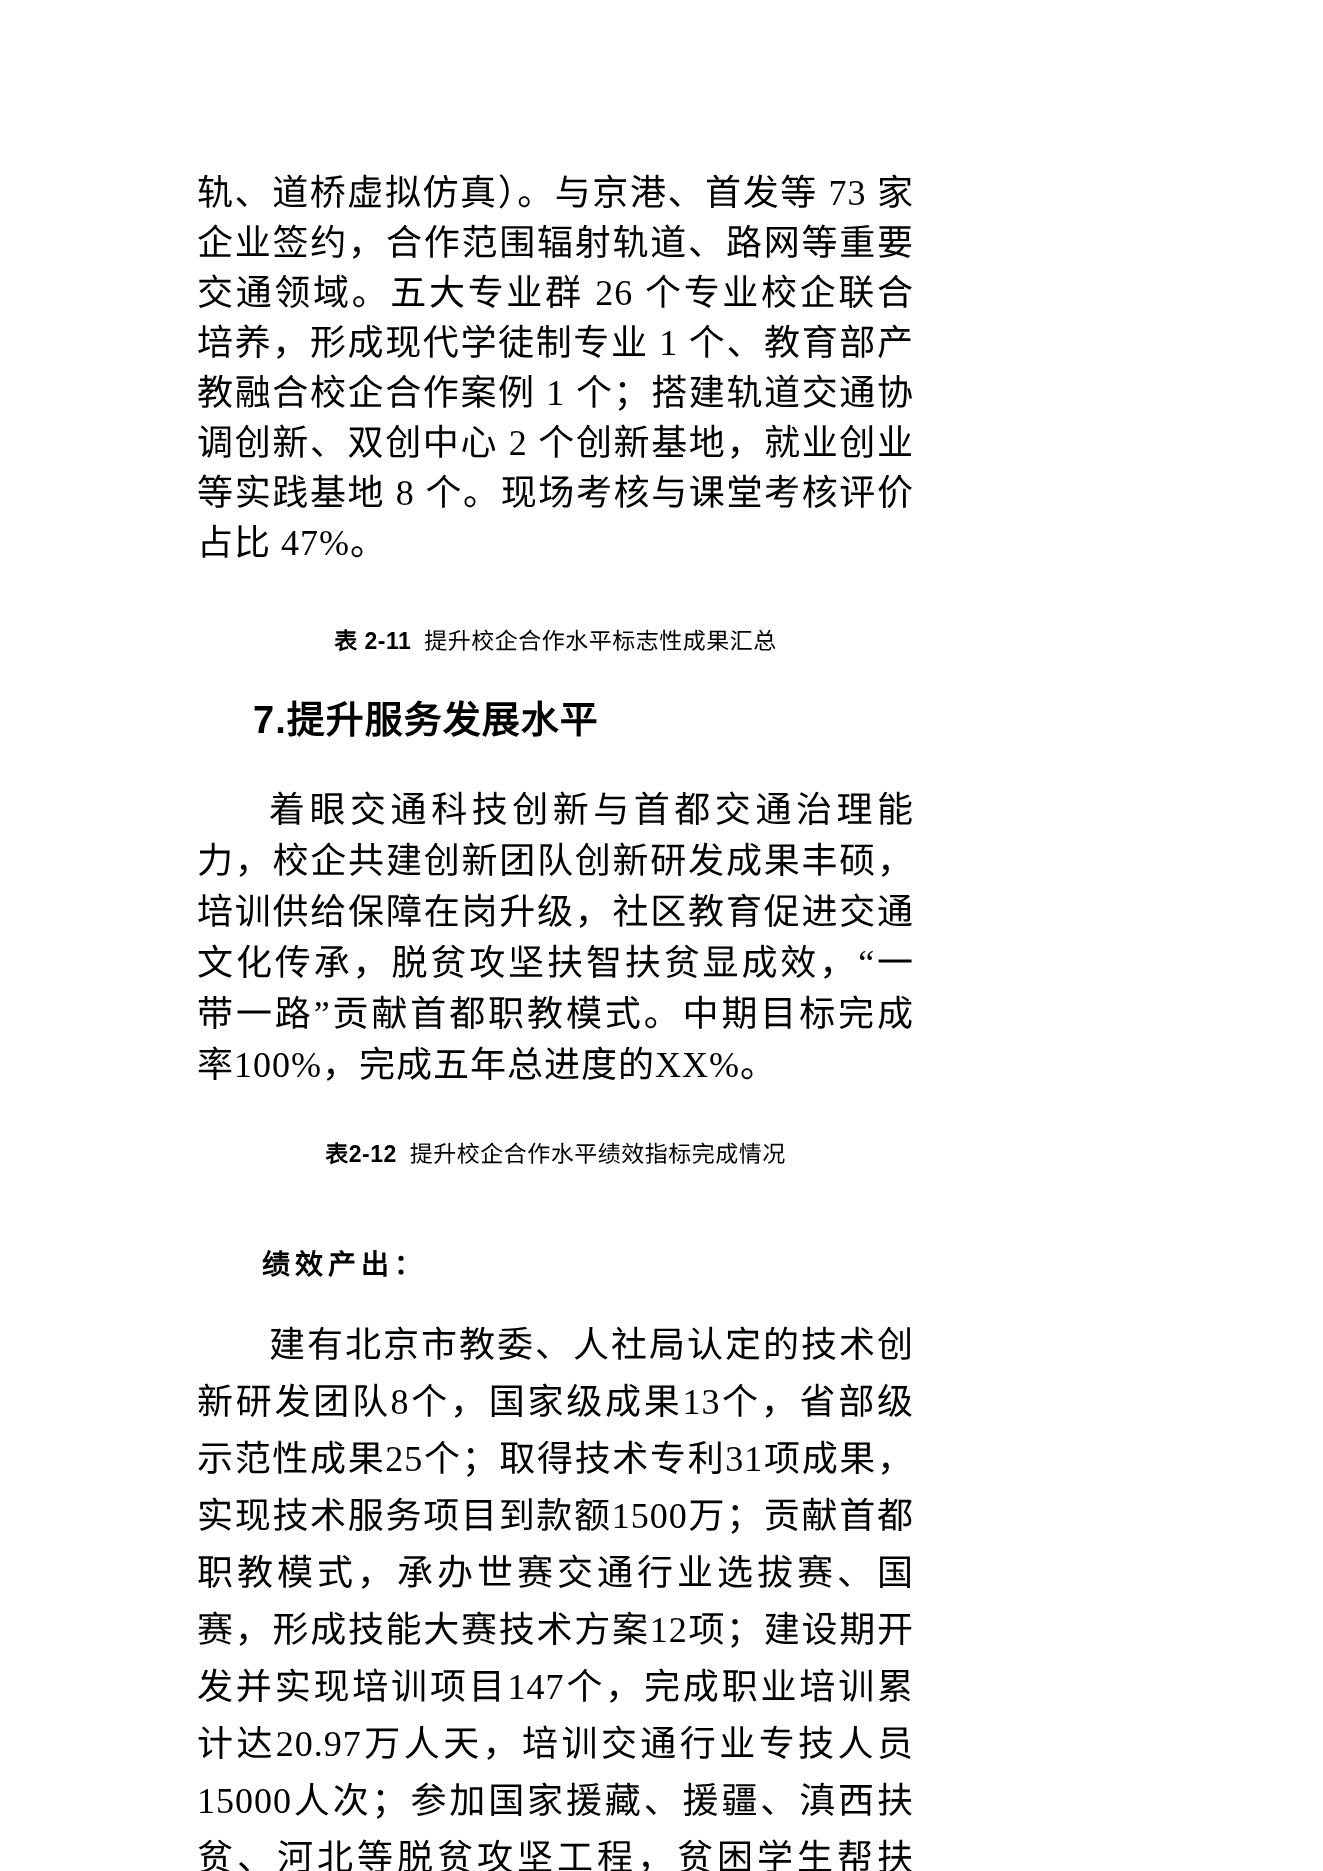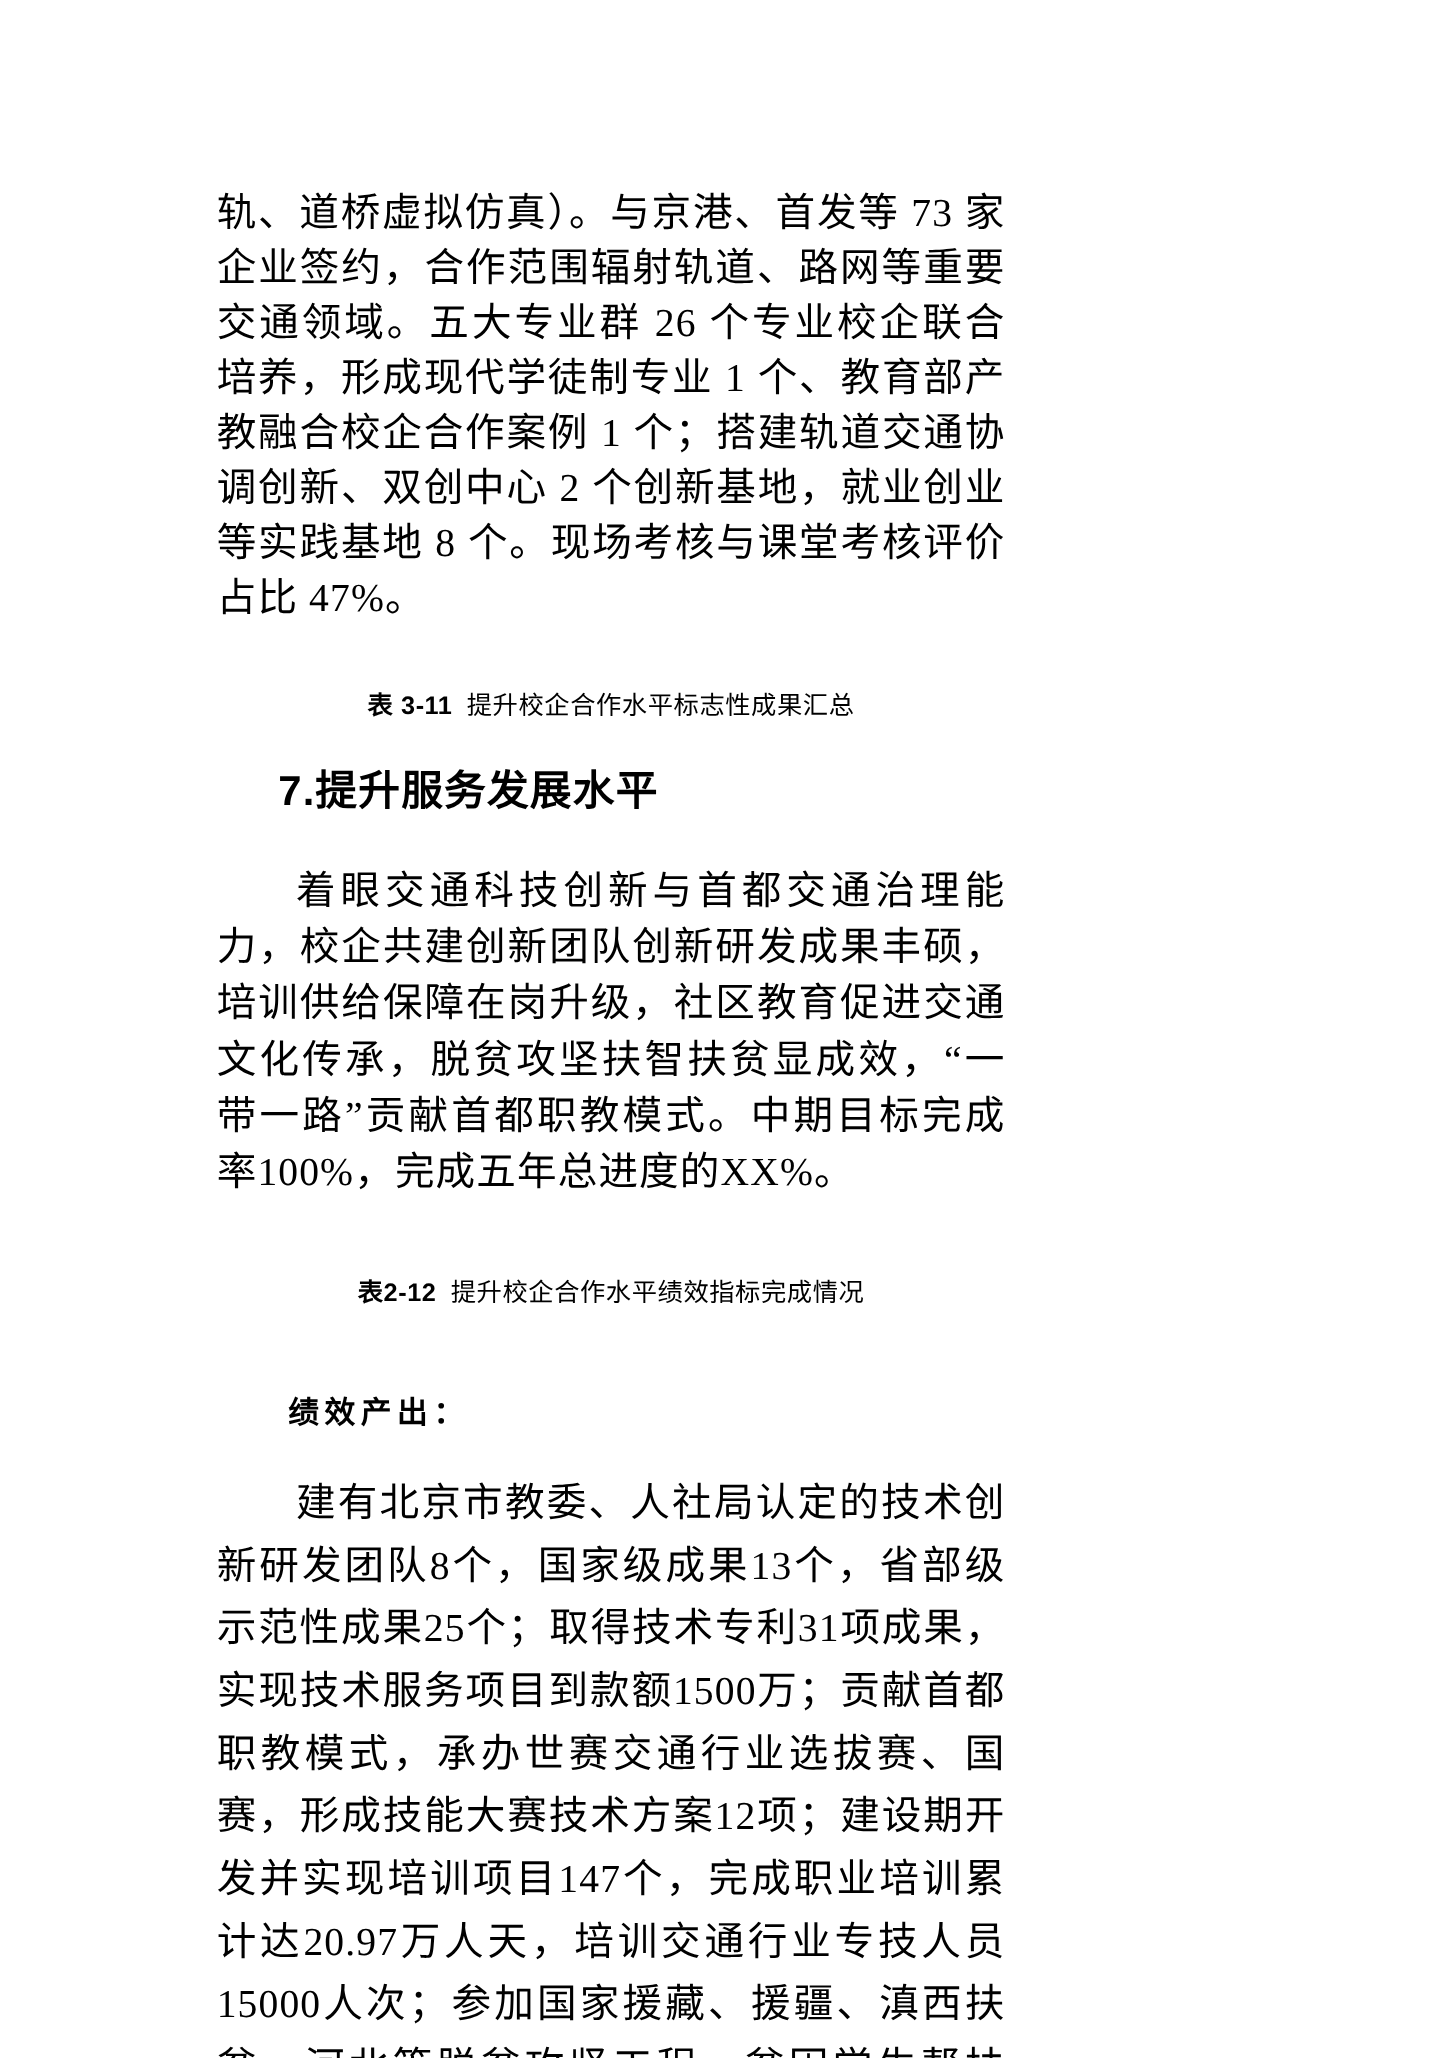--- a/index.html
+++ b/index.html
@@ -46,21 +46,21 @@
   
   .caption {
     margin: 0;
     font-family: "Liberation Sans", "DejaVu Sans", sans-serif;
     font-size: 23px;
     line-height: 32px;
     text-align: center;
     letter-spacing: 0.5px;
   }
   .caption-1 { margin-top: 57px; }
-  .caption-2 { margin-top: 68px; }
+  .caption-2 { margin-top: 47px; }
   .caption-3 { margin-top: 48px; }
   .caption-label {
     font-weight: 700;
     margin-right: 13px;
   }
   .caption-title {
     font-weight: 400;
   }
   
   .section-heading {
@@ -82,21 +82,21 @@
     letter-spacing: 5px;
   }
 </style>
 </head>
 <body>
 
 <div class="page">
 
   <p class="body-text p1">轨、道桥虚拟仿真）。与京港、首发等 73 家企业签约，合作范围辐射轨道、路网等重要交通领域。五大专业群 26 个专业校企联合培养，形成现代学徒制专业 1 个、教育部产教融合校企合作案例 1 个；搭建轨道交通协调创新、双创中心 2 个创新基地，就业创业等实践基地 8 个。现场考核与课堂考核评价占比 47%。</p>
 
-  <p class="caption caption-1"><span class="caption-label">表 3-11</span><span class="caption-title">提升校企合作水平标志性成果汇总</span></p>
+  <p class="caption caption-1"><span class="caption-label">表 2-11</span><span class="caption-title">提升校企合作水平标志性成果汇总</span></p>
 
   <h2 class="section-heading">7.提升服务发展水平</h2>
 
   <p class="body-text p2">着眼交通科技创新与首都交通治理能力，校企共建创新团队创新研发成果丰硕，培训供给保障在岗升级，社区教育促进交通文化传承，脱贫攻坚扶智扶贫显成效，“一带一路”贡献首都职教模式。中期目标完成率100%，完成五年总进度的XX%。</p>
 
   <p class="caption caption-2"><span class="caption-label">表2-12</span><span class="caption-title">提升校企合作水平绩效指标完成情况</span></p>
 
   <h3 class="subheading">绩效产出：</h3>
 
   <p class="body-text p3">建有北京市教委、人社局认定的技术创新研发团队8个，国家级成果13个，省部级示范性成果25个；取得技术专利31项成果，实现技术服务项目到款额1500万；贡献首都职教模式，承办世赛交通行业选拔赛、国赛，形成技能大赛技术方案12项；建设期开发并实现培训项目147个，完成职业培训累计达20.97万人天，培训交通行业专技人员15000人次；参加国家援藏、援疆、滇西扶贫、河北等脱贫攻坚工程，贫困学生帮扶205人，师资帮扶238人次，帮助超200名学生家庭切断代际贫困。</p>

